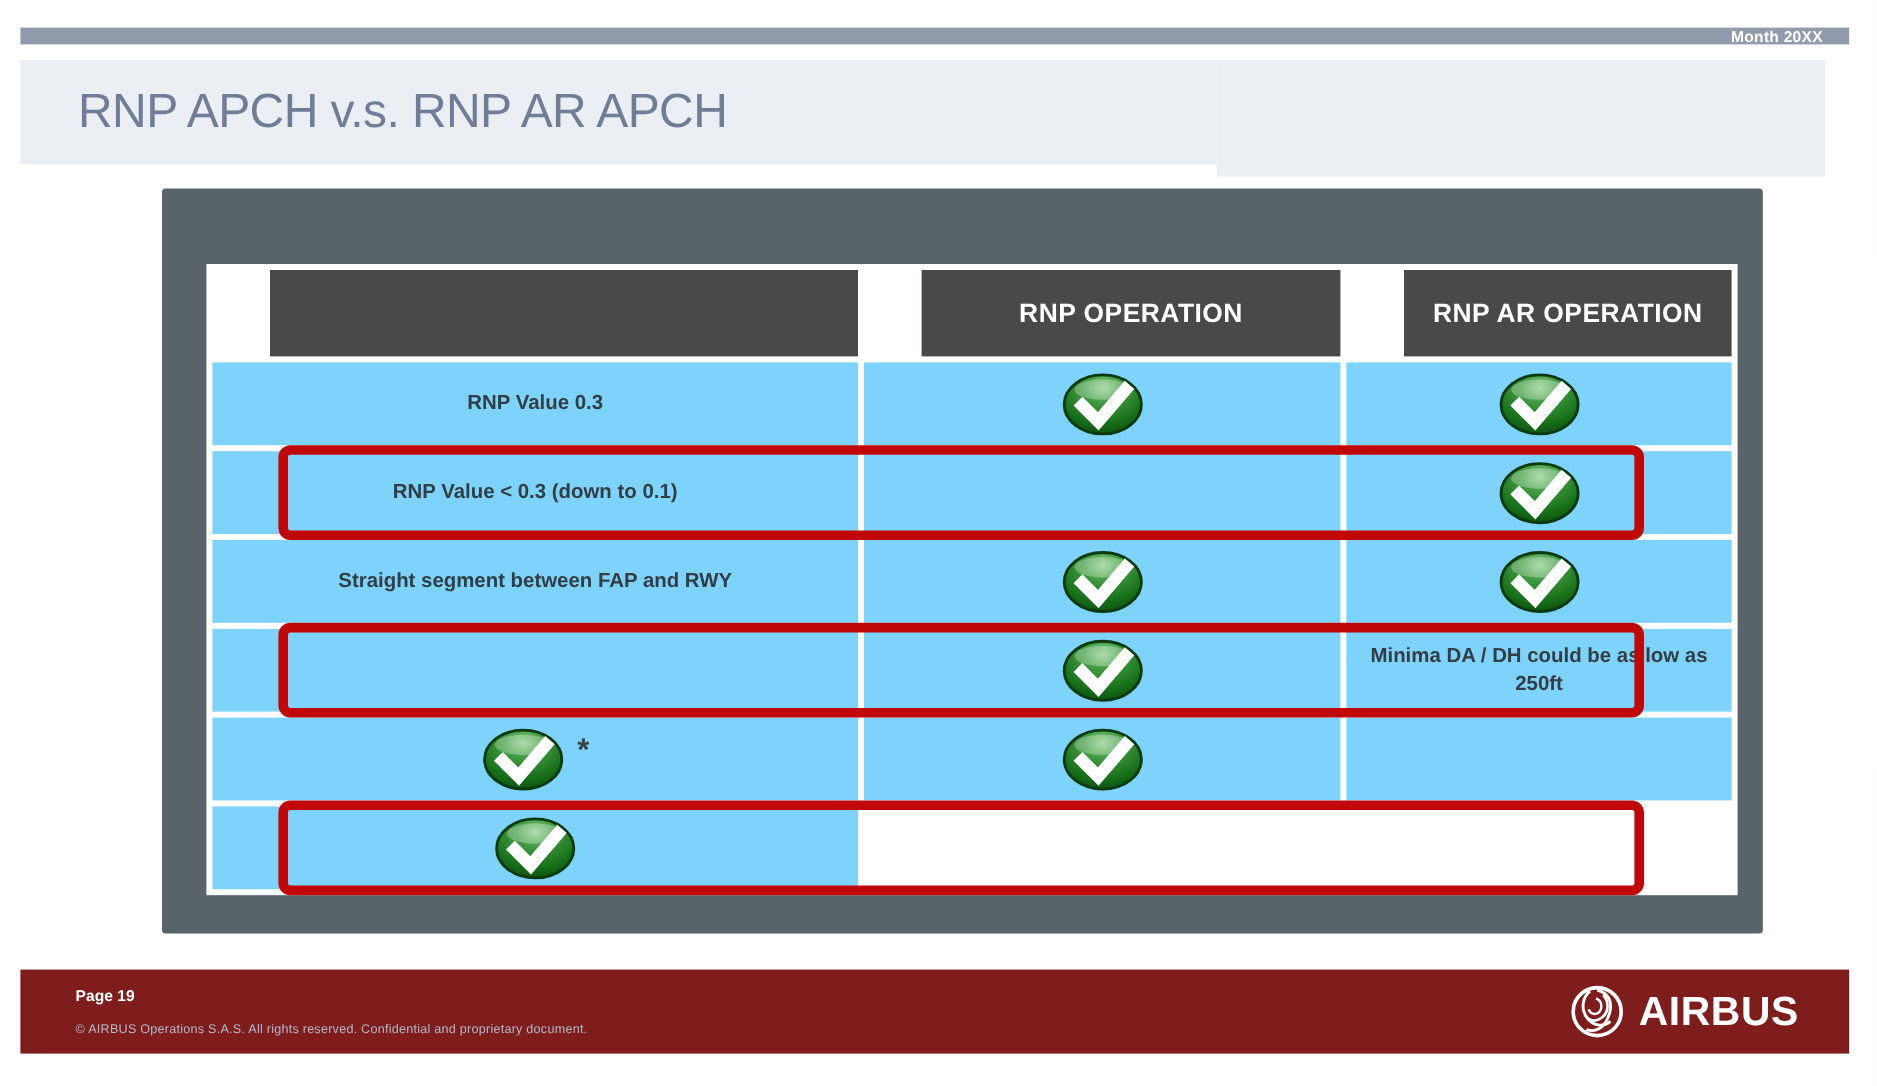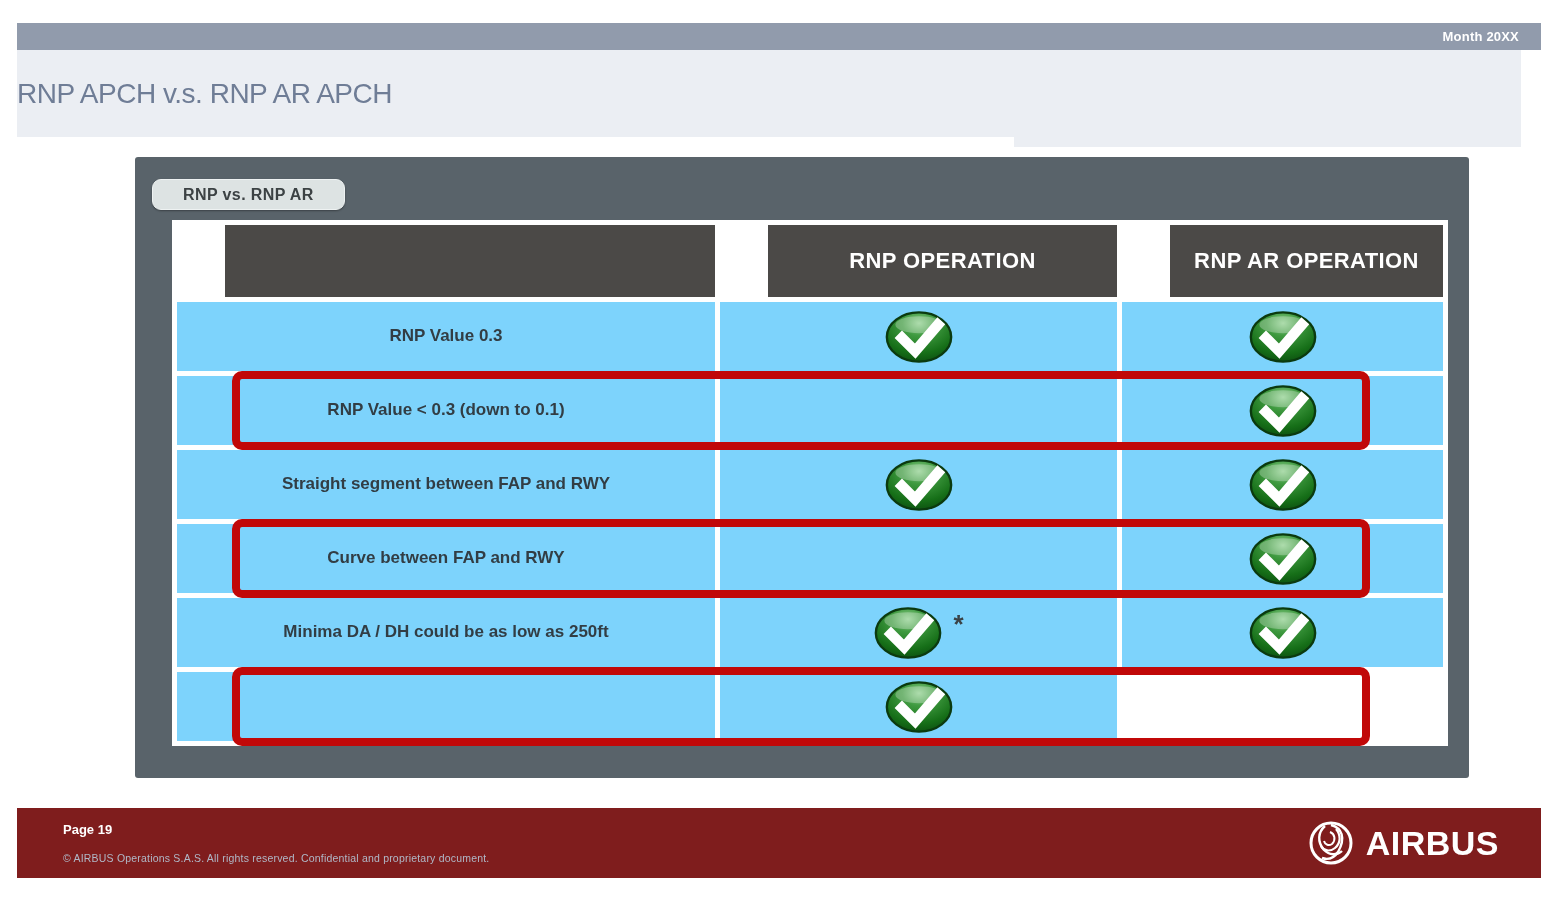--- a/index.html
+++ b/index.html
@@ -1,29 +1,29 @@
 <!DOCTYPE html>
 <html><head>
 <meta charset="utf-8">
 <style>
   * { margin:0; padding:0; box-sizing:border-box; }
   html,body { background:#ffffff; }
   body { font-family:"Liberation Sans", sans-serif; }
   .slide { position:relative; width:1564px; height:905px; background:#ffffff; overflow:hidden; }
 
   
-  .top-bar { position:absolute; left:17px; top:23px; width:1524px; height:27px;
+  .top-bar { position:absolute; left:17px; top:23px; width:1524px; height:14px;
              background:#919bac; display:flex; align-items:center; justify-content:flex-end; }
   .top-bar .date { color:#ffffff; font-weight:bold; font-size:13px; padding-right:22px; letter-spacing:.2px; }
 
   
   .title-band { position:absolute; left:17px; top:50px; width:997px; height:87px;
                 background:#ebeef3; display:flex; align-items:center; }
   .title-band-ext { position:absolute; left:1014px; top:50px; width:507px; height:97px; background:#ebeef3; }
-  .page-title { font-size:28px; font-weight:500; color:#6f7d96; letter-spacing:-0.5px; white-space:nowrap; }
+  .page-title { padding-left:48px; font-size:40px; font-weight:500; color:#6f7d96; letter-spacing:-0.5px; white-space:nowrap; }
 
   
   .panel { position:absolute; left:135px; top:157px; width:1334px; height:621px;
            background:#59636a; border-radius:3px; }
   .panel-tab { position:absolute; left:17px; top:22px; height:31px; padding:0 30px;
                background:#dde3e3; border:1px solid #eef2f2; border-radius:9px;
                display:flex; align-items:center; box-shadow:0 1px 2px rgba(0,0,0,.35);
                font-weight:bold; font-size:16px; color:#3c4244; letter-spacing:.4px; white-space:nowrap; }
 
   
@@ -69,21 +69,20 @@
   <div class="top-bar">
     <span class="date">Month 20XX</span>
   </div>
 
   <div class="title-band">
     <div class="page-title">RNP APCH v.s. RNP AR APCH</div>
   </div>
   <div class="title-band-ext"></div>
 
   <div class="panel">
-    <div class="panel-tab">RNP vs. RNP AR</div>
     <div class="tbl-wrap" id="tbl">
         <div class="cell h-cell"></div>
         <div class="cell h-cell">RNP OPERATION</div>
         <div class="cell h-cell">RNP AR OPERATION</div>
         <div class="cell b-cell label-cell">RNP Value 0.3</div>
         <div class="cell b-cell">
           <svg class="check-svg" viewBox="0 0 74 58">
             <ellipse cx="37" cy="29" rx="34" ry="26" fill="url(#checkGrad)" stroke="#0b3a0f" stroke-width="2.5"></ellipse>
             <ellipse cx="37" cy="16" rx="25" ry="9" fill="rgba(255,255,255,0.28)"></ellipse>
             <path d="M19 30 L33 44 L57 16" fill="none" stroke="#ffffff" stroke-width="11" stroke-linecap="square" stroke-linejoin="miter"></path>
@@ -113,21 +112,20 @@
             <path d="M19 30 L33 44 L57 16" fill="none" stroke="#ffffff" stroke-width="11" stroke-linecap="square" stroke-linejoin="miter"></path>
           </svg>
         </div>
         <div class="cell b-cell">
           <svg class="check-svg" viewBox="0 0 74 58">
             <ellipse cx="37" cy="29" rx="34" ry="26" fill="url(#checkGrad)" stroke="#0b3a0f" stroke-width="2.5"></ellipse>
             <ellipse cx="37" cy="16" rx="25" ry="9" fill="rgba(255,255,255,0.28)"></ellipse>
             <path d="M19 30 L33 44 L57 16" fill="none" stroke="#ffffff" stroke-width="11" stroke-linecap="square" stroke-linejoin="miter"></path>
           </svg>
         </div>
-        <div class="cell b-cell label-cell">Curve between FAP and RWY</div>
         <div class="cell b-cell"></div>
         <div class="cell b-cell">
           <svg class="check-svg" viewBox="0 0 74 58">
             <ellipse cx="37" cy="29" rx="34" ry="26" fill="url(#checkGrad)" stroke="#0b3a0f" stroke-width="2.5"></ellipse>
             <ellipse cx="37" cy="16" rx="25" ry="9" fill="rgba(255,255,255,0.28)"></ellipse>
             <path d="M19 30 L33 44 L57 16" fill="none" stroke="#ffffff" stroke-width="11" stroke-linecap="square" stroke-linejoin="miter"></path>
           </svg>
         </div>
         <div class="cell b-cell label-cell">Minima DA / DH could be as low as 250ft</div>
         <div class="cell b-cell">

